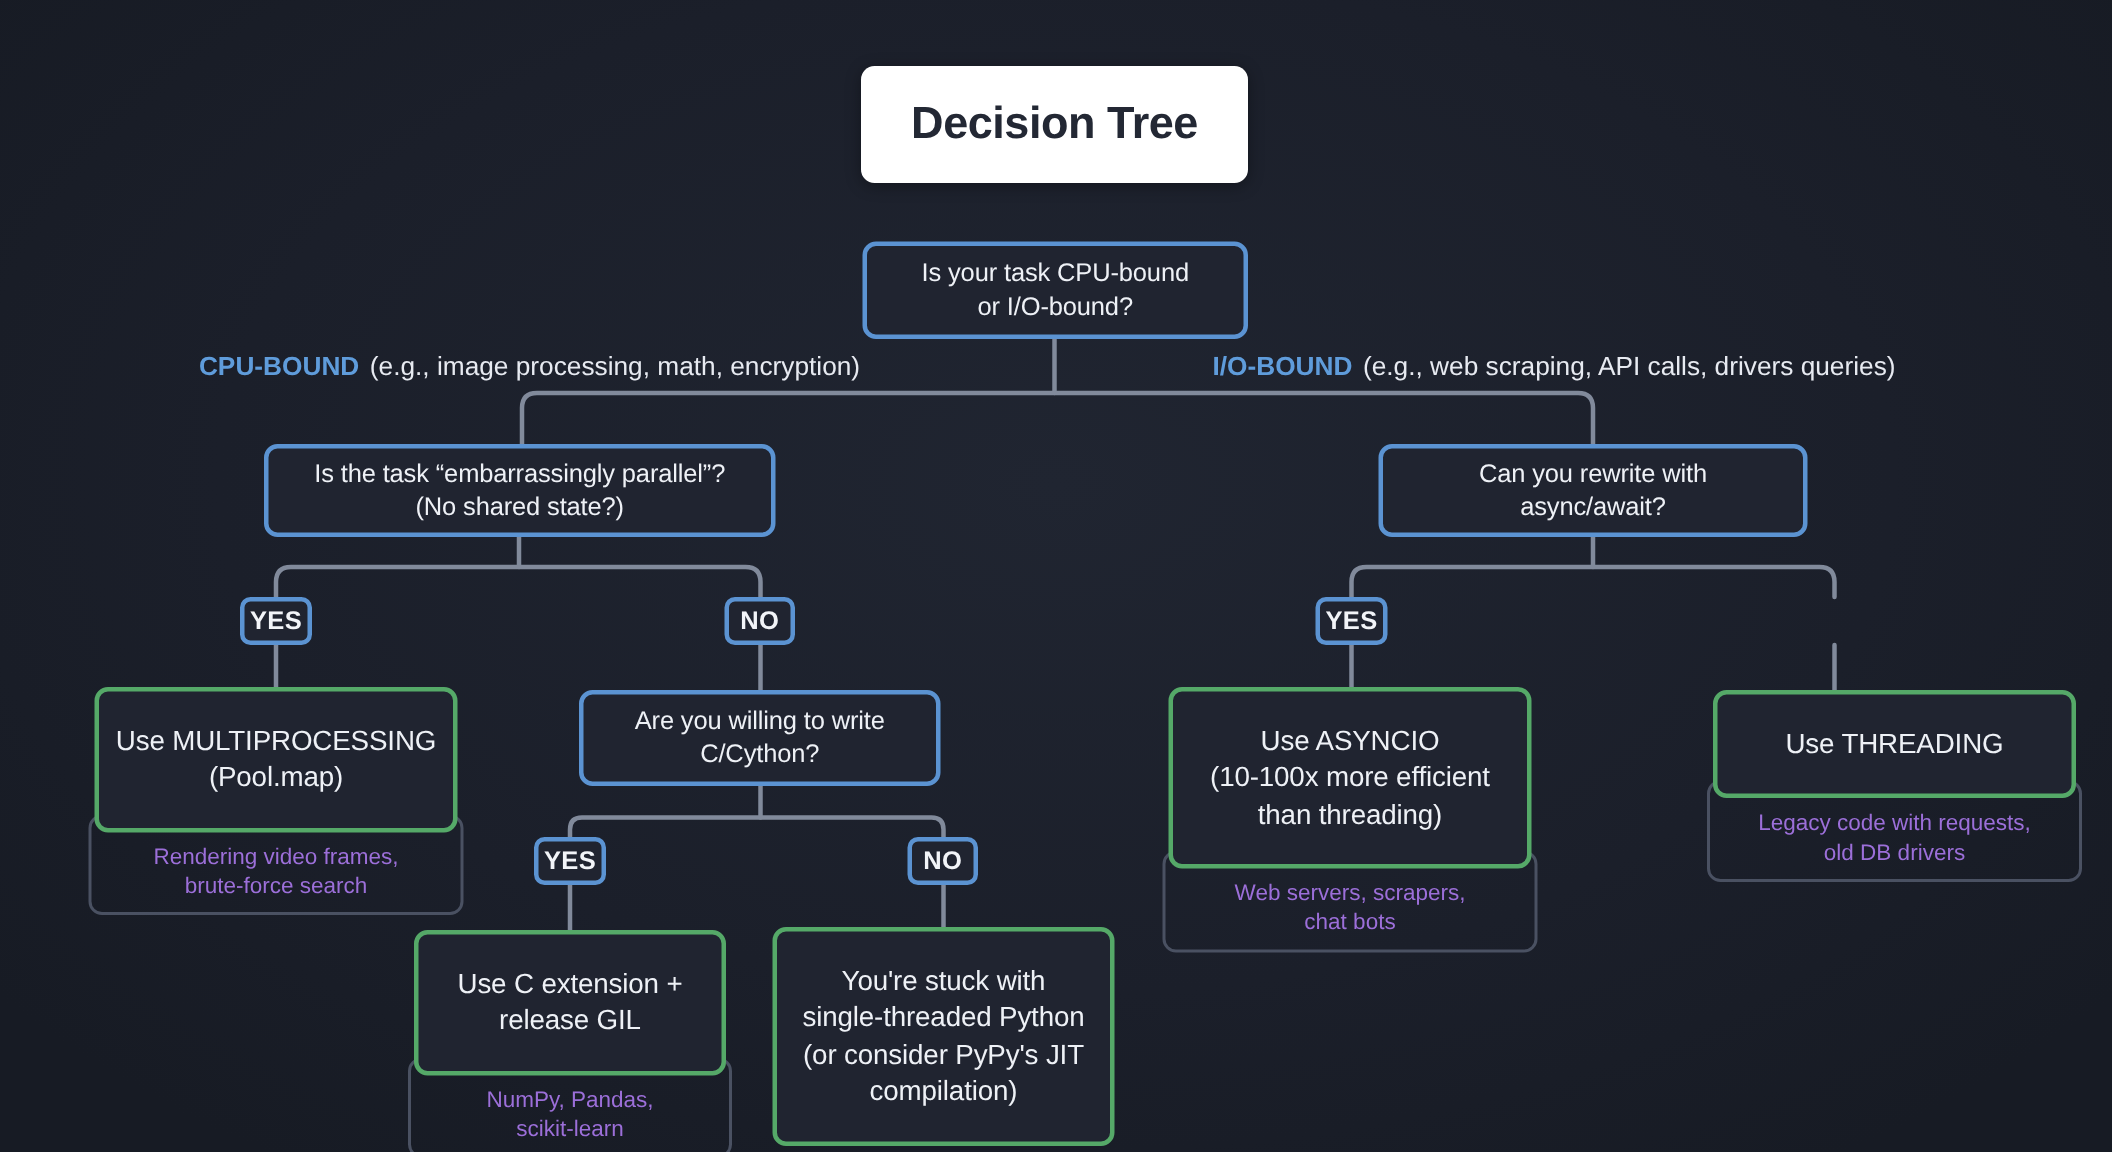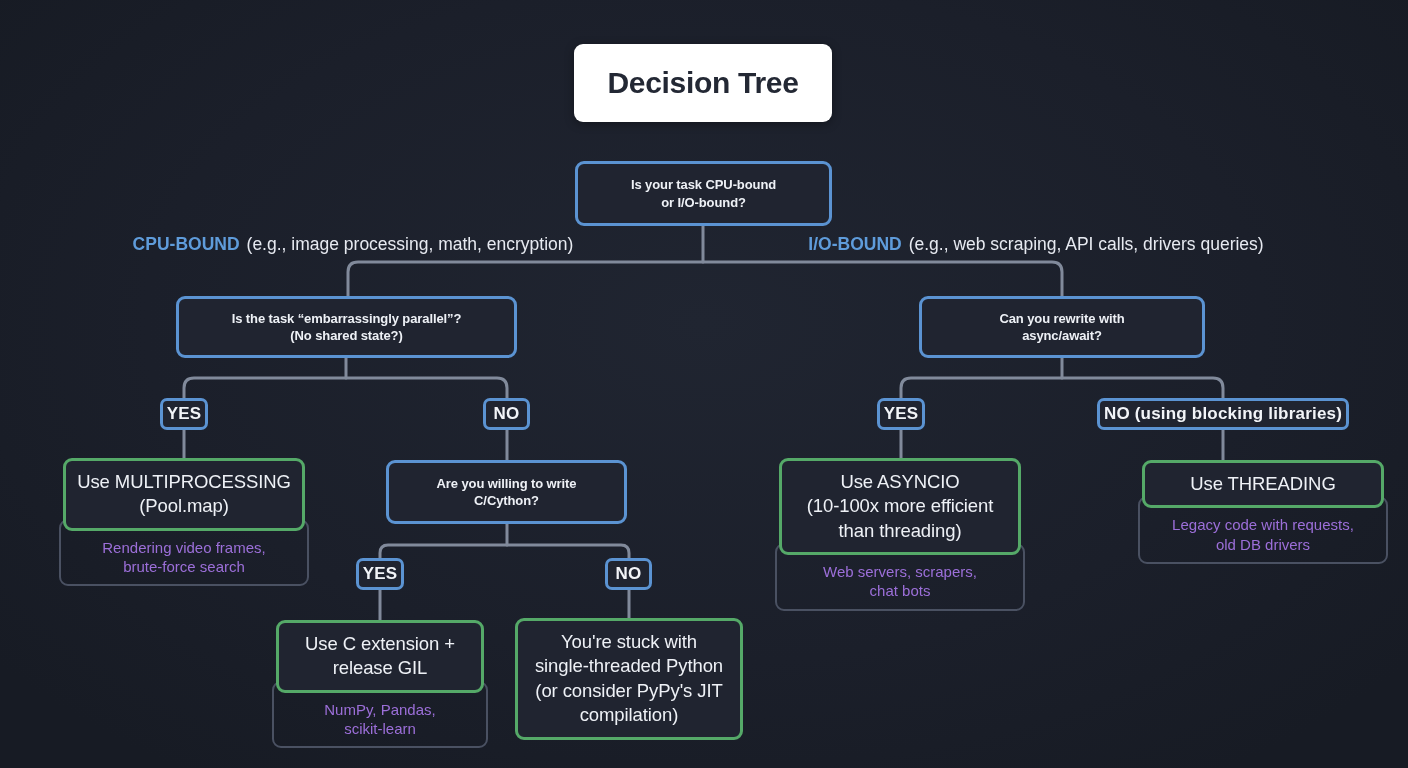--- a/index.html
+++ b/index.html
@@ -11,21 +11,21 @@
     font-family:"Liberation Sans", sans-serif;
     -webkit-font-smoothing:antialiased;
   }
   .connectors{position:absolute;left:0;top:0;z-index:1;}
   .node{
     position:absolute;z-index:2;
     display:flex;align-items:center;justify-content:center;
     text-align:center;white-space:pre-line;
     background:#202430;
     border:3px solid #5b93d2;border-radius:9px;
-    color:#eef1f6;font-size:13px;font-weight:700;line-height:1.32;
+    color:#eef1f6;font-size:17px;font-weight:400;line-height:1.32;
     box-sizing:border-box;
     letter-spacing:-0.1px;
   }
   .title-box{
     position:absolute;z-index:2;
     display:flex;align-items:center;justify-content:center;
     background:#ffffff;border-radius:9px;
     color:#232834;font-size:30px;font-weight:600;letter-spacing:-0.3px;
     box-shadow:0 2px 10px rgba(0,0,0,0.35);
   }
@@ -42,21 +42,21 @@
     color:#f2f4f8;font-size:17px;font-weight:600;letter-spacing:0.2px;
     box-sizing:border-box;white-space:nowrap;
   }
   .result-group{position:absolute;z-index:2;}
   .result-box{
     position:relative;z-index:2;
     background:#202430;
     border:3px solid #55a968;border-radius:9px;
     color:#eef1f6;font-size:18.5px;font-weight:500;line-height:1.32;
     text-align:center;white-space:pre-line;
-    padding:9px 8px;box-sizing:border-box;
+    padding:21px 8px;box-sizing:border-box;
     letter-spacing:-0.1px;
   }
   .example-box{
     position:relative;z-index:1;
     margin:-12px -4px 0 -4px;
     border:2px solid #4a5162;border-radius:9px;
     padding:17px 6px 8px 6px;
     text-align:center;white-space:pre-line;
     color:#9c6fd9;font-size:15px;font-weight:500;line-height:1.28;
     box-sizing:border-box;
@@ -102,21 +102,20 @@
 
   <div class="node" style="left:919px;top:296px;width:286px;height:62px;">Can you rewrite with
 async/await?</div>
 
   <div class="tag" style="left:160px;top:398px;width:48px;height:32px;">YES</div>
 
   <div class="tag" style="left:483px;top:398px;width:47px;height:32px;">NO</div>
 
   <div class="tag" style="left:877px;top:398px;width:48px;height:32px;">YES</div>
 
-  <div class="tag" style="left:1097px;top:398px;width:252px;height:32px;">NO (using blocking libraries)</div>
 
   <div class="result-group" style="left:63px;top:458px;width:242px;">
     <div class="result-box">Use MULTIPROCESSING
 (Pool.map)</div>
     <div class="example-box">Rendering video frames,
 brute-force search</div>
   </div>
 
   <div class="node" style="left:386px;top:460px;width:241px;height:64px;">Are you willing to write
 C/Cython?</div>

